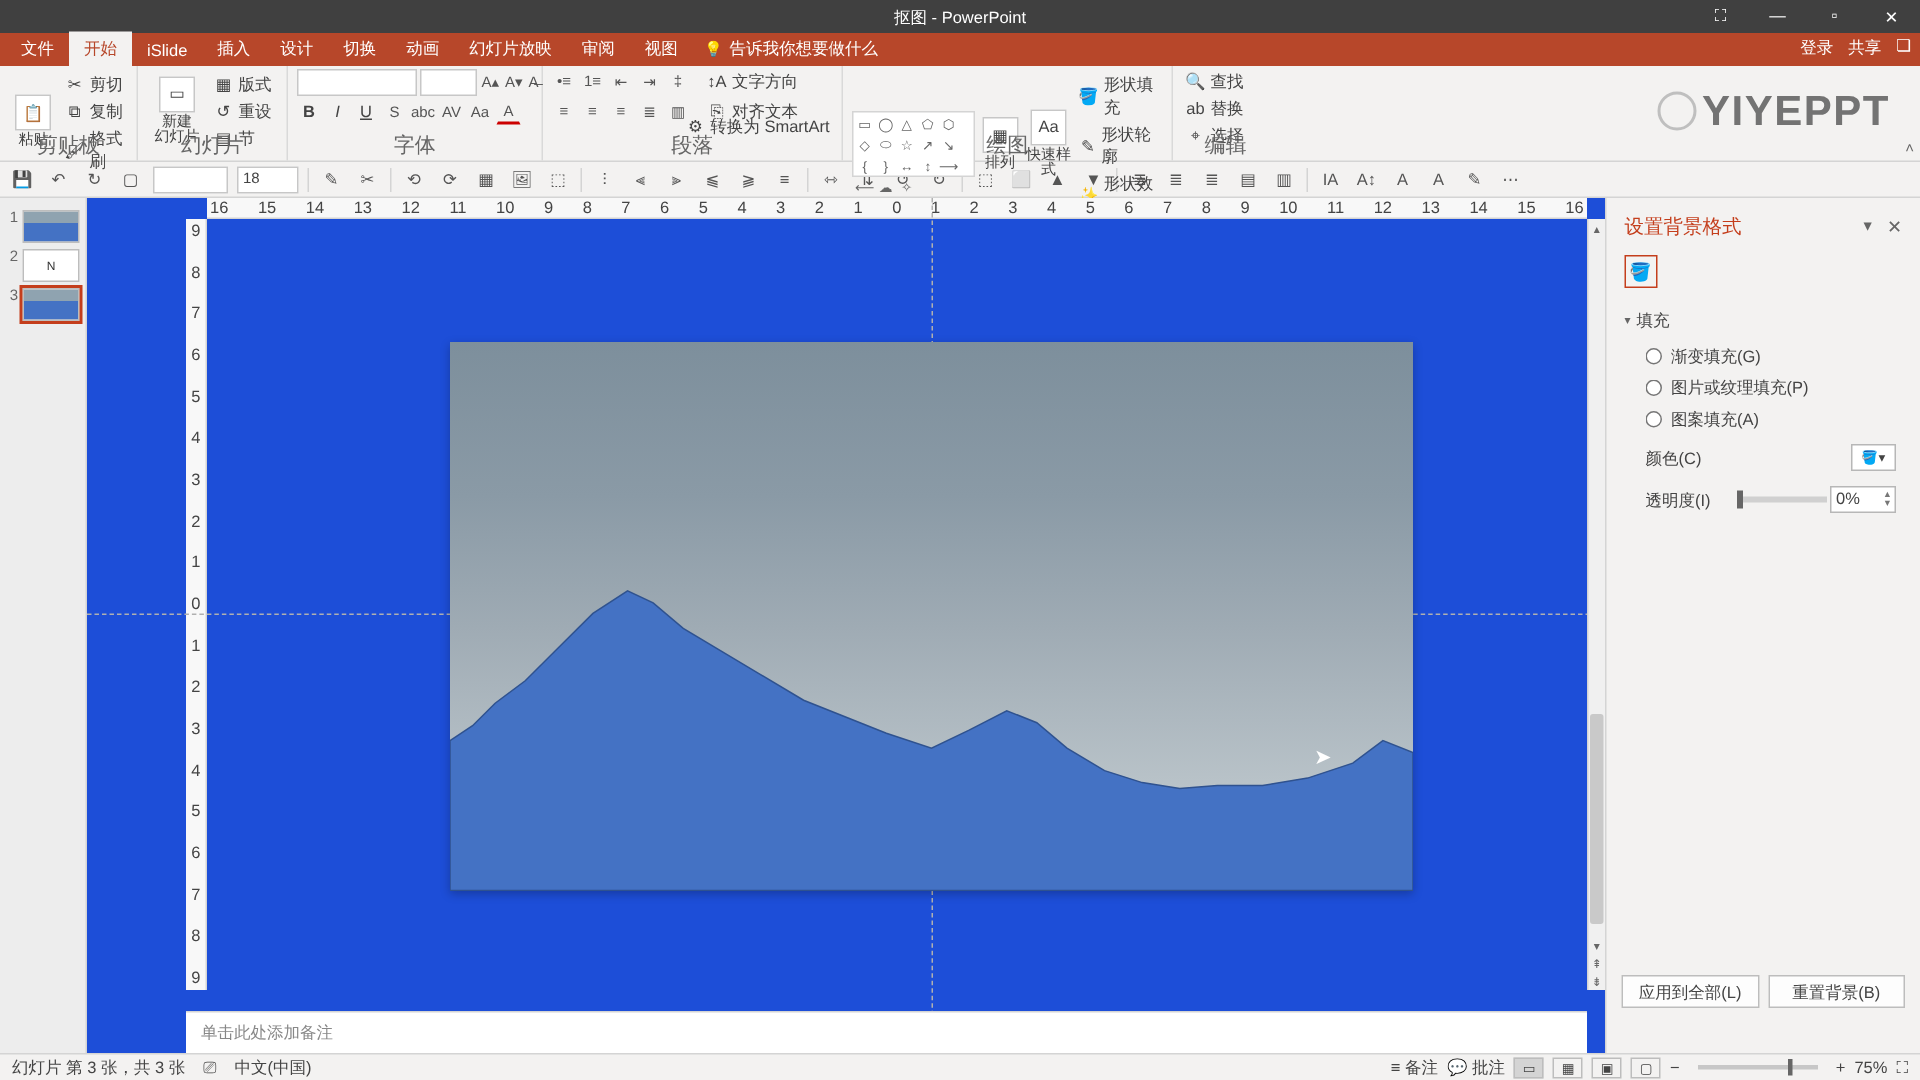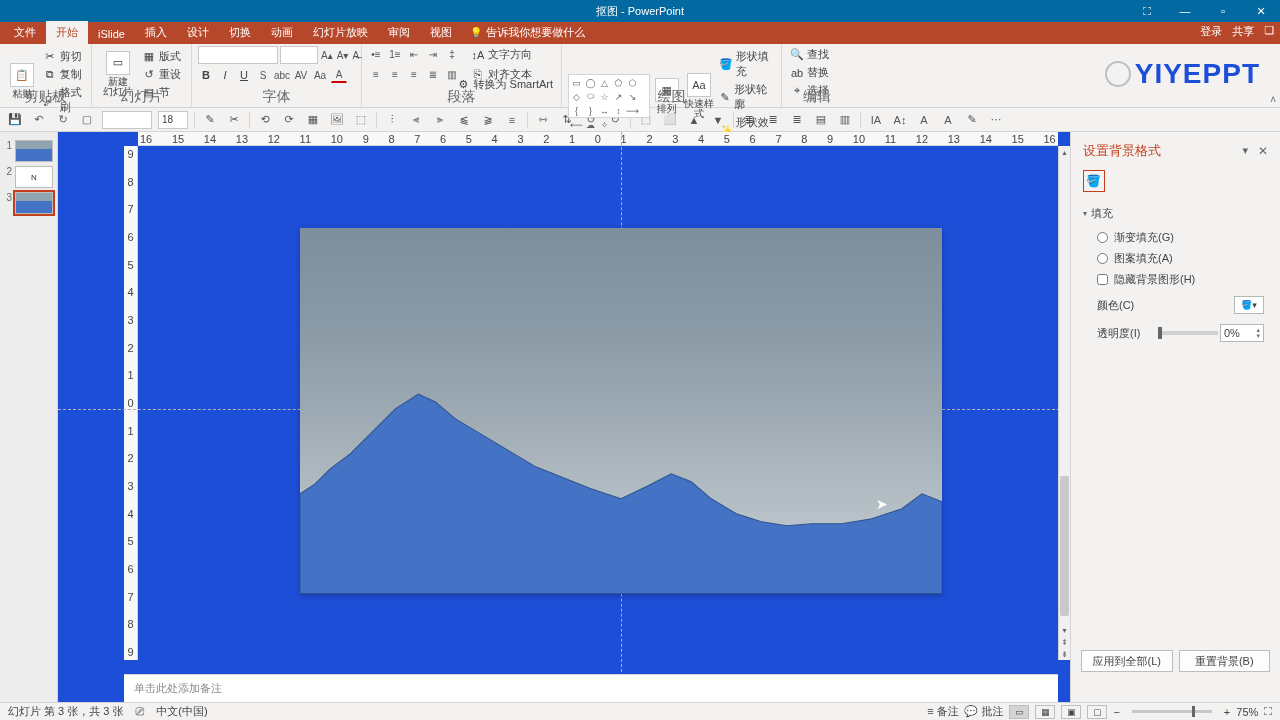--- a/index.html
+++ b/index.html
@@ -1,29 +1,29 @@
 <!DOCTYPE html>
 <html><head>
 <meta charset="utf-8">
 <style>
 *{margin:0;padding:0;box-sizing:border-box;font-family:"Microsoft YaHei","Segoe UI",sans-serif;font-size:11px;color:#444}
 body{width:1280px;height:720px;background:#e6e6e6;overflow:hidden;position:relative}
-.titlebar{height:22px;background:#0369a1;display:flex;align-items:center;justify-content:center;position:relative}
+.titlebar{height:22px;background:#404040;display:flex;align-items:center;justify-content:center;position:relative}
 .titlebar .title{color:#fff;font-size:11px}
 .titlebar .winbtns{position:absolute;right:0;top:0;display:flex}
 .titlebar .winbtns div{width:38px;height:22px;display:flex;align-items:center;justify-content:center;color:#fff;font-size:11px}
 .ribbon-tabs{height:22px;background:#b7472a;display:flex;align-items:flex-end;padding-left:4px;position:relative}
 .ribbon-tabs .tab{padding:4px 10px;color:#fff;font-size:11px;cursor:pointer}
 .ribbon-tabs .tab.active{background:#f3f2f1;color:#b7472a}
 .ribbon-tabs .tell{color:#fff;font-size:11px;padding:4px 8px;display:flex;align-items:center;gap:4px}
 .ribbon-tabs .tell::before{content:"💡";font-size:10px}
 .ribbon-tabs .share{position:absolute;right:6px;top:2px;display:flex;gap:10px;color:#fff}
 .ribbon-tabs .share div{color:#fff;font-size:11px}
 .ribbon{height:64px;background:#f3f2f1;border-bottom:1px solid #d4d4d4;display:flex;position:relative}
-.ribbon .watermark{position:absolute;right:20px;top:14px;font-size:28px;font-weight:700;color:#1d4ed8;letter-spacing:1px;display:flex;align-items:center;gap:4px}
+.ribbon .watermark{position:absolute;right:20px;top:14px;font-size:28px;font-weight:700;color:#737373;letter-spacing:1px;display:flex;align-items:center;gap:4px}
 .ribbon .watermark::before{content:"";width:22px;height:22px;border:2px solid #bfbfbf;border-radius:50%;display:inline-block;position:relative}
 .group{display:flex;flex-direction:column;border-right:1px solid #d9d9d9;padding:2px 6px 0;position:relative}
 .group .label{position:absolute;bottom:1px;left:0;right:0;text-align:center;font-size:14px;color:#666}
 .group .row{display:flex;align-items:center;gap:2px}
 .bigbtn{display:flex;flex-direction:column;align-items:center;justify-content:center;width:40px;height:48px;gap:2px}
 .bigbtn .ico{width:24px;height:24px;background:#fff;border:1px solid #c7c7c7;display:flex;align-items:center;justify-content:center}
 .bigbtn span{font-size:10px;text-align:center;line-height:10px}
 .smallrow{display:flex;flex-direction:column;gap:1px;padding-top:2px}
 .smallbtn{display:flex;align-items:center;gap:3px;font-size:10px;padding:1px 2px}
 .smallbtn .ico{width:14px;height:14px;display:inline-flex;align-items:center;justify-content:center}
@@ -297,21 +297,21 @@
 
   <div class="collapse-ribbon">˄</div>
 </div>
 
 <div class="qat">
   <div class="q">💾</div>
   <div class="q">↶</div>
   <div class="q">↻</div>
   <div class="q">▢</div>
   <div class="combo"></div>
-  <div class="combo" style="width:30px">18</div>
+  <div class="combo" style="width:41px">18</div>
   <div class="sep"></div>
   <div class="q">✎</div>
   <div class="q">✂</div>
   <div class="sep"></div>
   <div class="q">⟲</div>
   <div class="q">⟳</div>
   <div class="q">▦</div>
   <div class="q">🖼</div>
   <div class="q">⬚</div>
   <div class="sep"></div>
@@ -456,25 +456,25 @@
       <div class="bucket">🪣</div>
     </div>
     <div class="pane-section">
       <div class="sh">填充</div>
       <label class="radiorow">
           <input type="radio" name="fill" style="">
           <span>渐变填充(G)</span>
         </label>
       <label class="radiorow">
           <input type="radio" name="fill" style="">
+          <span>图片或纹理填充(P)</span>
+        </label>
+      <label class="radiorow">
+          <input type="radio" name="fill" style="">
           <span>图案填充(A)</span>
-        </label>
-      <label class="checkrow">
-          <input type="checkbox" style="">
-          <span>隐藏背景图形(H)</span>
         </label>
 
       <div class="proprow">
         <span>颜色(C)</span>
         <div class="ctrl">
             <div class="colorbtn">🪣▾</div>
           </div>
       </div>
       <div class="proprow">
         <span>透明度(I)</span>

